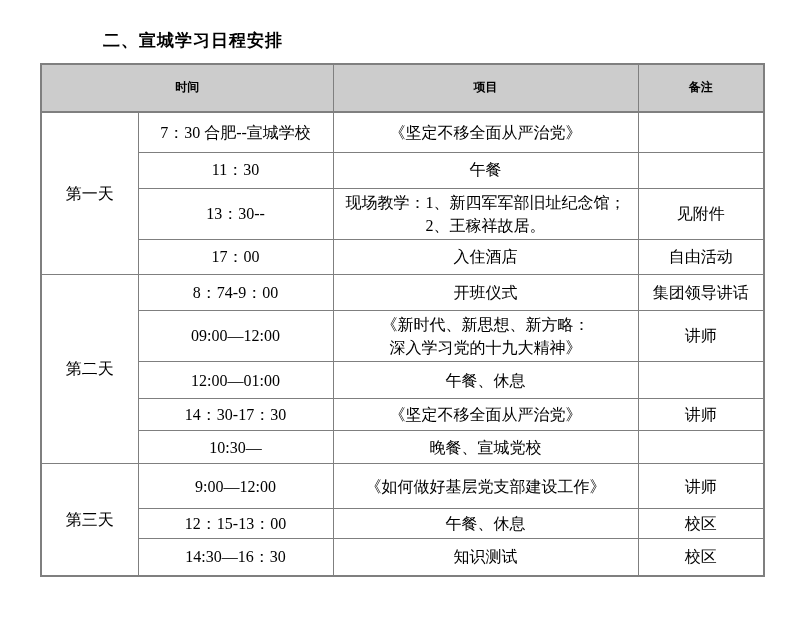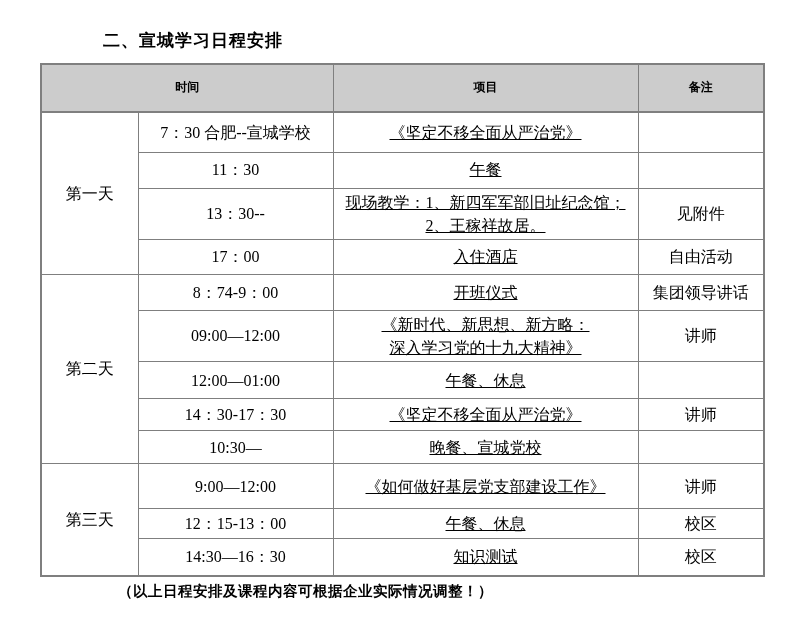--- a/index.html
+++ b/index.html
@@ -48,21 +48,21 @@
     line-height: 1.45;
     padding: 2px 4px;
   }
   thead tr { height: 48px; }
   thead th {
     background: var(--header-bg);
     font-weight: bold;
     font-size: 12px;
     border-bottom: 2px solid var(--border-color);
   }
-  td.project { white-space: pre-line; text-decoration: underline; }
+  td.project { white-space: pre-line; }
   .footer-note {
     position: absolute;
     left: 118px; top: 582px;
     font-size: 14.5px;
     font-weight: bold;
     letter-spacing: 0.5px;
   }
 </style>
 </head>
 <body>
@@ -150,15 +150,14 @@
         <td class="note">校区</td>
       </tr>
       <tr style="height:37px">
         <td class="time">14:30—16：30</td>
         <td class="project">知识测试</td>
         <td class="note">校区</td>
       </tr>
     </tbody>
   </table>
 
-  <div class="footer-note">（以上日程安排及课程内容可根据企业实际情况调整！）</div>
 
 </div>
 
 </body></html>

